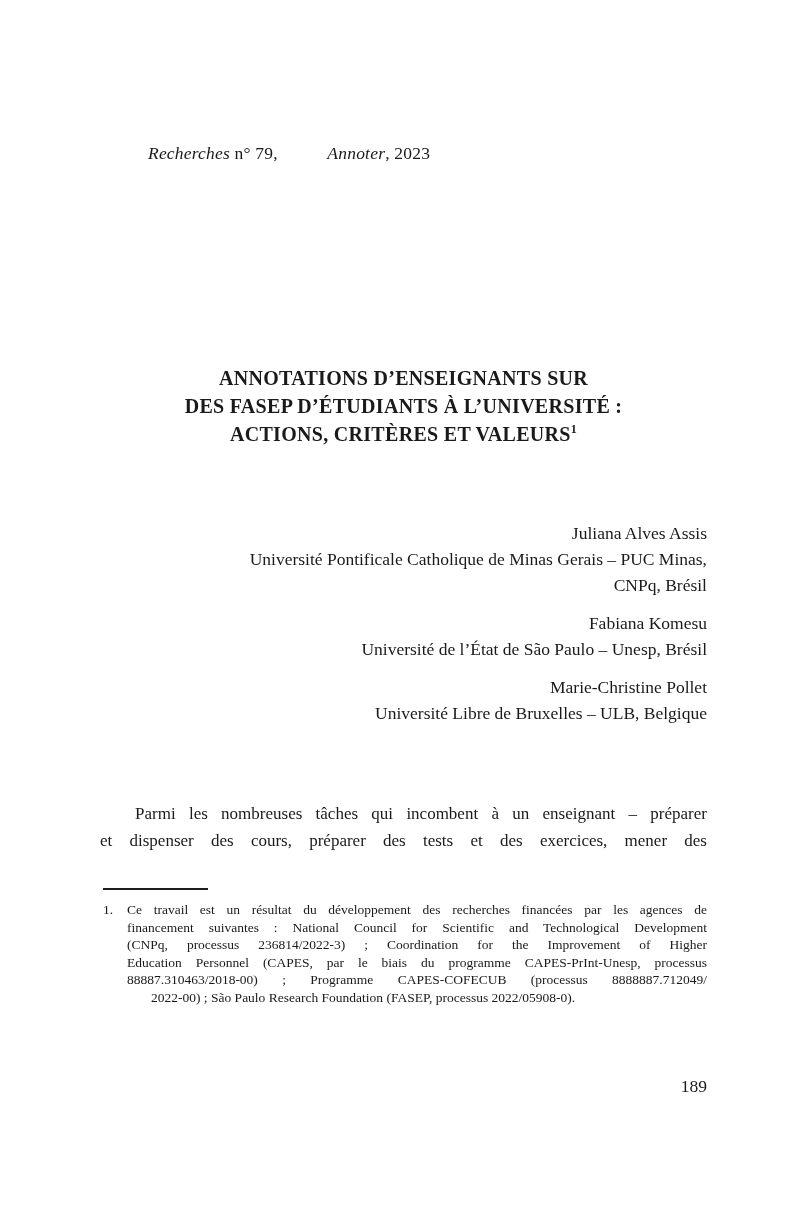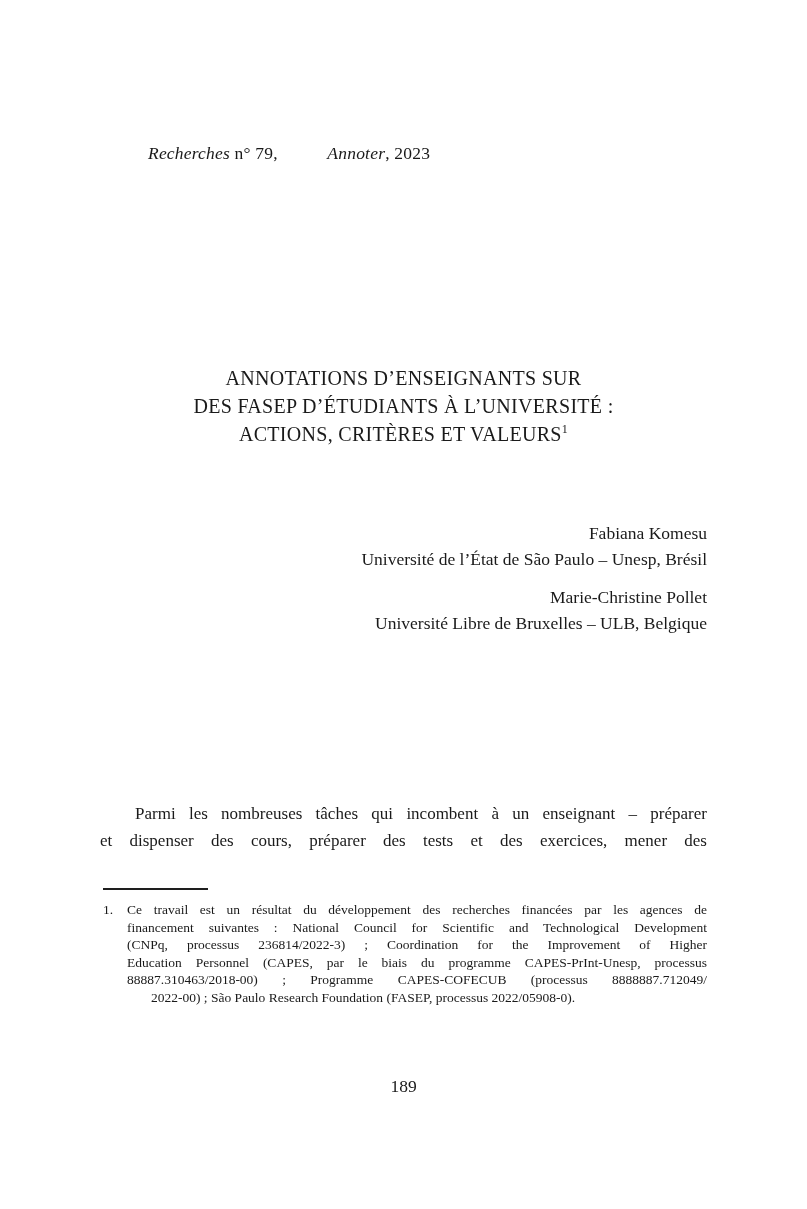--- a/index.html
+++ b/index.html
@@ -25,21 +25,21 @@
     letter-spacing: 0.2px;
     white-space: nowrap;
   }
   .running-header .it { font-style: italic; margin-left: 45px; }
   .article-title {
     position: absolute;
     left: 100px;
     top: 364px;
     width: 607px;
     text-align: center;
-    font-weight: normal;
+    font-weight: bold;
     font-size: 20px;
     line-height: 28px;
     letter-spacing: 0.3px;
   }
   .article-title sup {
     font-size: 12px;
     vertical-align: super;
     line-height: 0;
   }
   .authors-block {
@@ -91,40 +91,45 @@
   .footnote-line {
     text-align: justify;
     text-align-last: justify;
   }
   .footnote-line.last { text-align-last: left; margin-left: 24px; }
   .page-number {
     position: absolute;
     left: 100px;
     top: 1076px;
     width: 607px;
-    text-align: center;
+    text-align: right;
     font-size: 17.5px;
   }
 </style>
 </head>
 <body>
 
 <div class="page">
 
   <div class="running-header">
     <span class="it">Recherches</span><span> n° 79, </span><span class="it">Annoter</span><span>, 2023</span>
   </div>
 
   <div class="article-title">
     <div>ANNOTATIONS D’ENSEIGNANTS SUR</div>
     <div>DES FASEP D’ÉTUDIANTS À L’UNIVERSITÉ :</div>
     <div><span>ACTIONS, CRITÈRES ET VALEURS</span><sup>1</sup></div>
   </div>
 
   <div class="authors-block">
+    <div class="author-group">
+      <div>Juliana Alves Assis</div>
+      <div>Université Pontificale Catholique de Minas Gerais – PUC Minas,</div>
+      <div>CNPq, Brésil</div>
+    </div>
     <div class="author-group">
       <div>Fabiana Komesu</div>
       <div>Université de l’État de São Paulo – Unesp, Brésil</div>
     </div>
     <div class="author-group">
       <div>Marie-Christine Pollet</div>
       <div>Université Libre de Bruxelles – ULB, Belgique</div>
     </div>
   </div>
 

